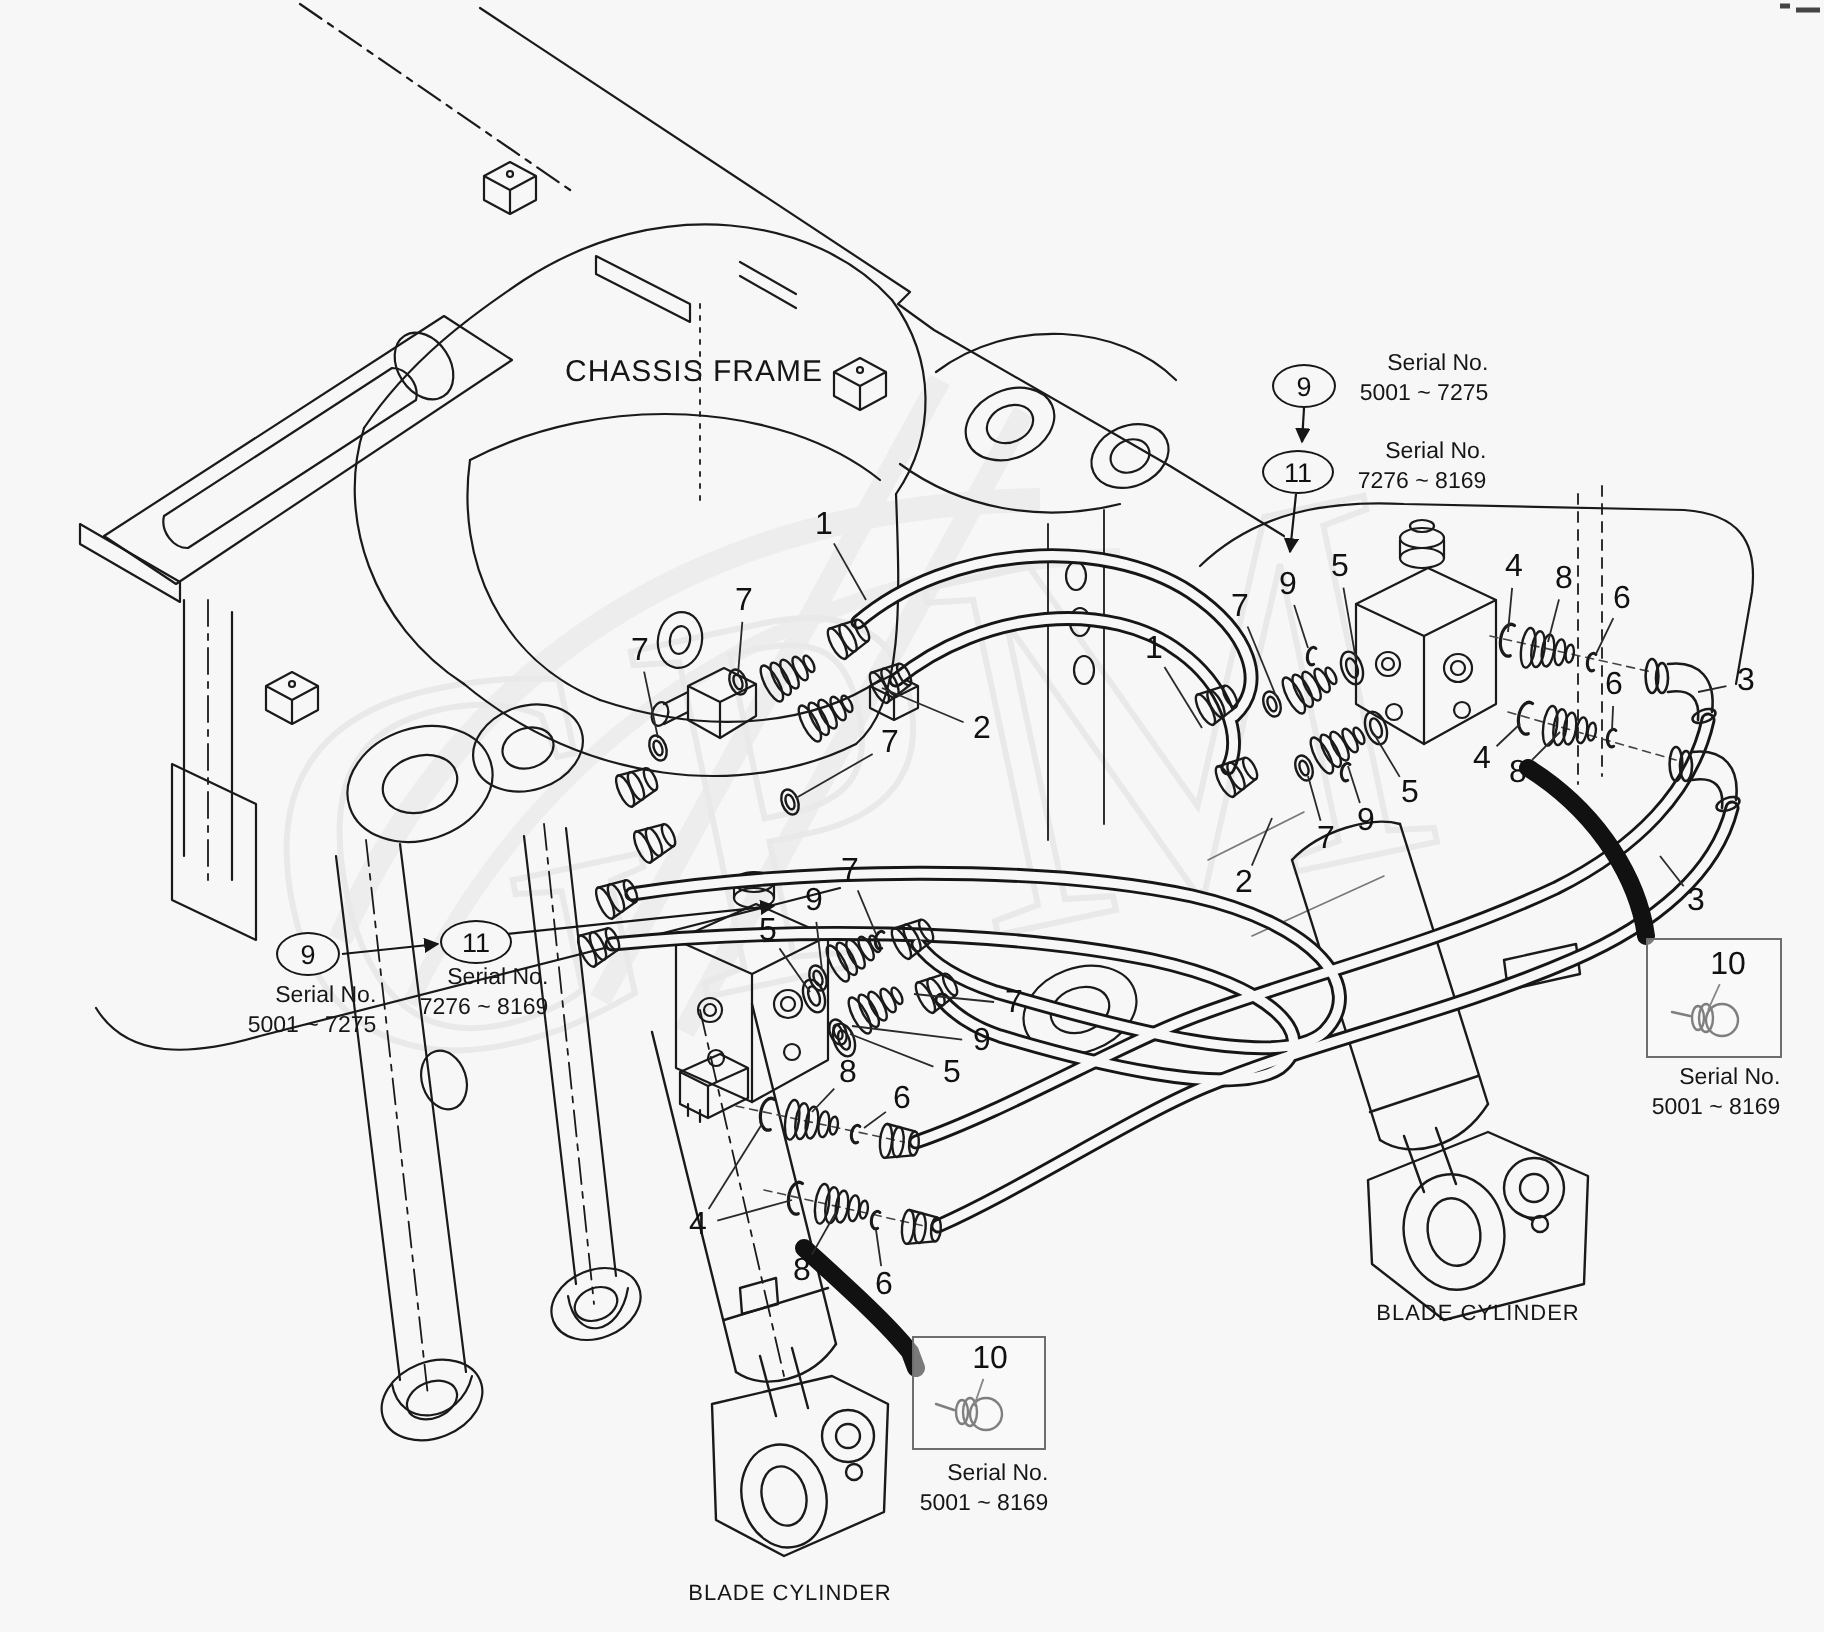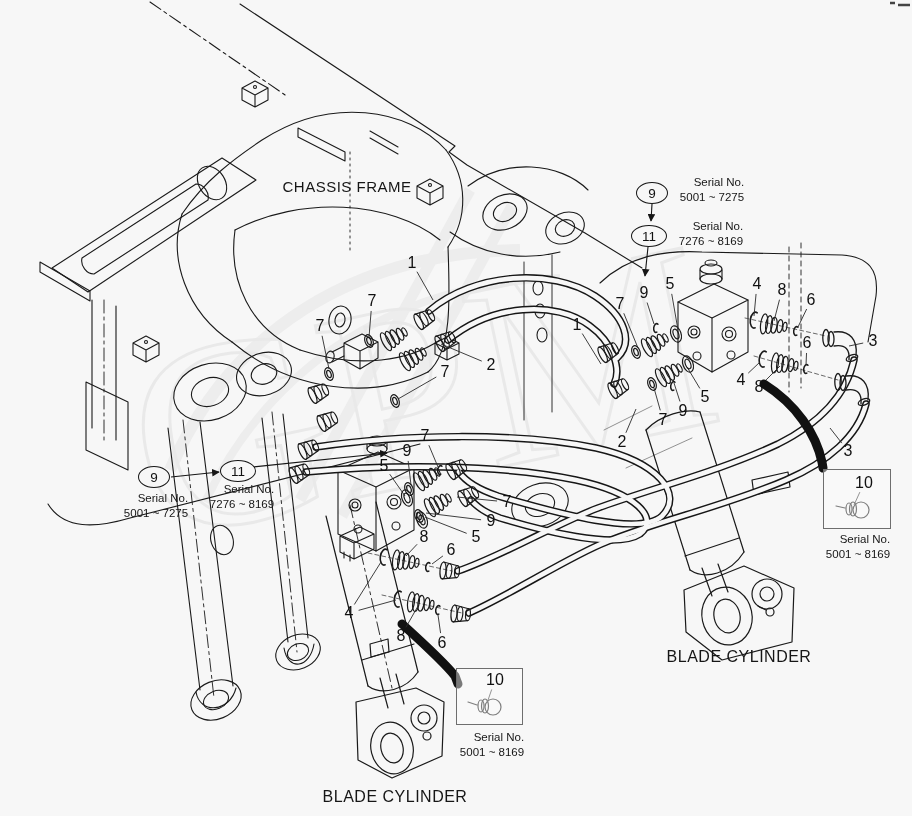--- a/index.html
+++ b/index.html
@@ -1,20 +1,20 @@
 <!DOCTYPE html>
 <html><head>
 <meta charset="utf-8">
 <style>
   html,body{margin:0;padding:0;}
   body{width:912px;height:816px;background:#f7f7f7;font-family:"Liberation Sans",sans-serif;}
   #stage{position:relative;width:912px;height:816px;overflow:hidden;background:#f7f7f7;}
   #stage svg{position:absolute;left:0;top:0;}
   .lbl{position:absolute;transform:translate(-50%,-50%);font-size:15px;letter-spacing:.5px;color:#161616;white-space:nowrap;}
-  .lbl.small{font-size:16px;}
+  .lbl.small{font-size:11px;}
   .serial{position:absolute;transform:translateX(-50%);text-align:right;font-size:11.5px;line-height:15px;color:#161616;white-space:nowrap;}
   .callout{position:absolute;transform:translate(-50%,-50%);font-size:16px;color:#111;white-space:nowrap;}
   .circled{position:absolute;transform:translate(-50%,-50%);border:1.4px solid #161616;border-radius:50%;
            display:flex;align-items:center;justify-content:center;font-size:13.5px;color:#111;background:#f7f7f7;}
   .inset{position:absolute;border:1px solid #6e6e6e;background:rgba(250,250,250,.45);}
 </style>
 </head>
 <body>
 
 <div id="stage">

